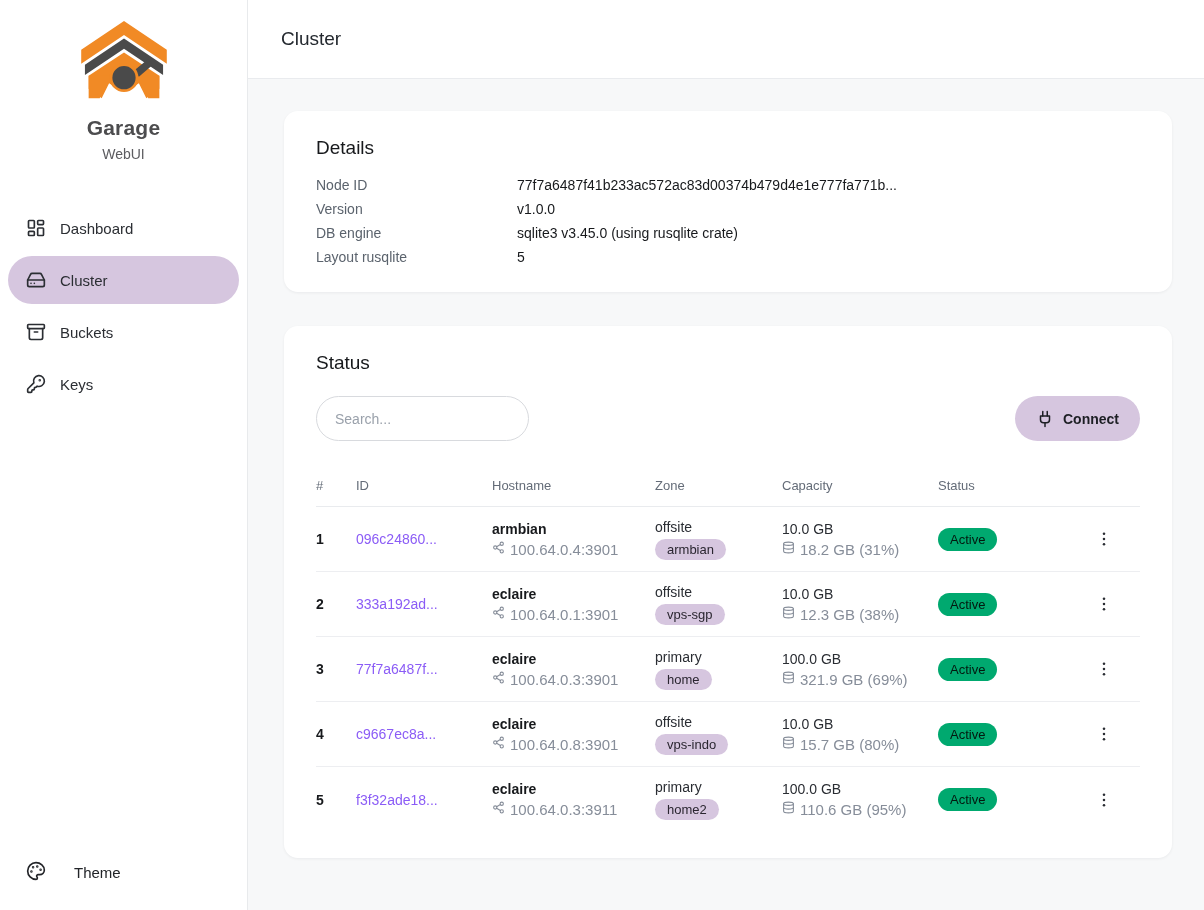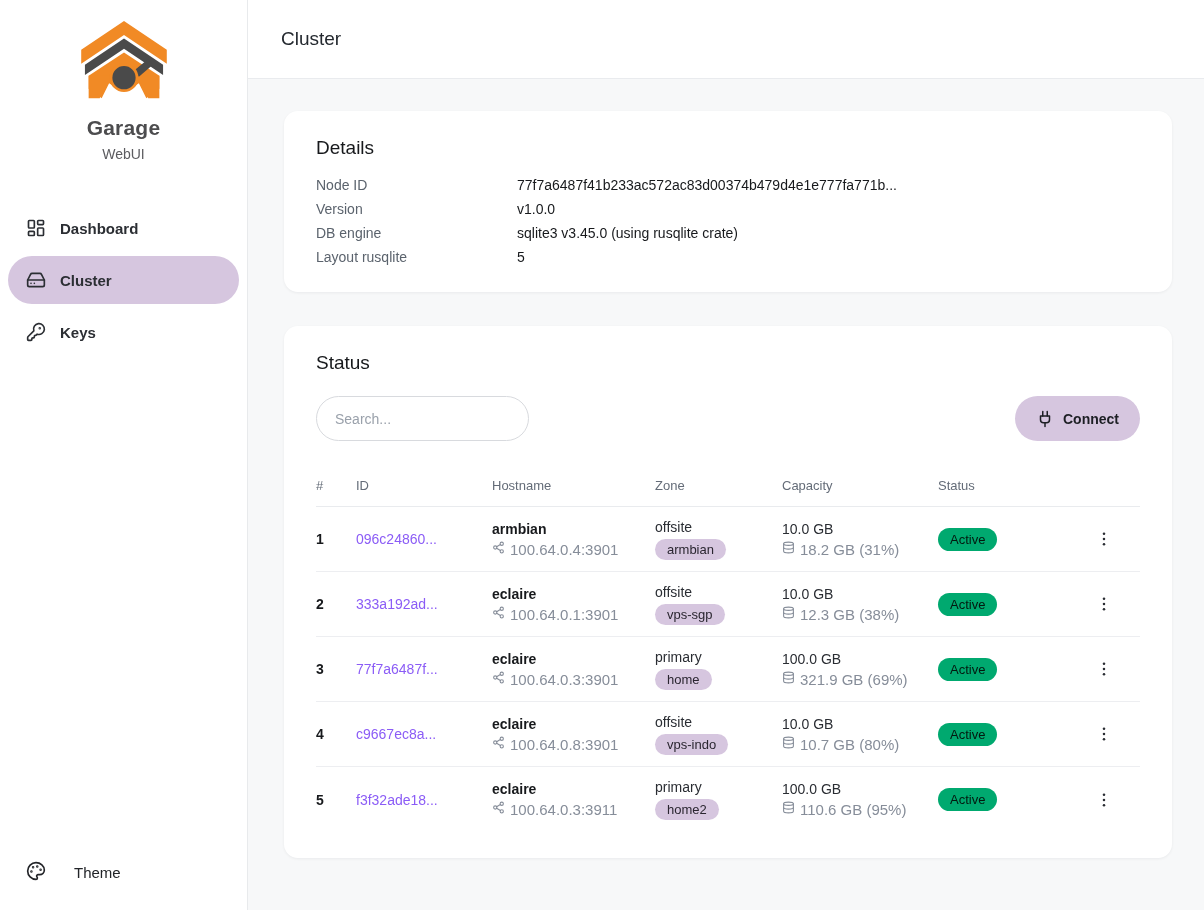--- a/index.html
+++ b/index.html
@@ -5,21 +5,21 @@
   * { margin:0; padding:0; box-sizing:border-box; }
   html,body { font-family:"Liberation Sans", sans-serif; color:#1f2328; background:#fff; }
   .app { width:1204px; height:910px; display:flex; overflow:hidden; background:#f7f8f9; }
 
   
   .sidebar { width:248px; min-width:248px; background:#ffffff; border-right:1px solid #e8eaec;
              display:flex; flex-direction:column; padding:14px 8px 18px; }
   .logo-wrap { display:flex; flex-direction:column; align-items:center; padding:6px 0 10px; }
   .logo-title { font-size:21px; font-weight:700; color:#4c4c4e; margin-top:12px; letter-spacing:.2px; }
   .logo-sub { font-size:14px; font-weight:400; color:#5c5c60; margin-top:6px; }
-  .menu { margin-top:32px; display:flex; flex-direction:column; gap:4px;font-weight:bold; }
+  .menu { margin-top:32px; display:flex; flex-direction:column; gap:4px; }
   .menu-item { display:flex; align-items:center; gap:14px; height:48px; padding:0 18px;
                border-radius:24px; font-size:15px; color:#2b2e33; cursor:pointer; }
   .menu-item .micon { display:flex; align-items:center; color:#2b2e33; }
   .menu-item.active { background:#d6c6df; }
   .sidebar-spacer { flex:1; }
   .theme-btn { display:flex; align-items:center; gap:28px; padding:0 18px; height:40px;
                font-size:15px; color:#222428; cursor:pointer; }
 
   
   .main { flex:1; display:flex; flex-direction:column; overflow:hidden; }
@@ -112,20 +112,30 @@
               <path d="M5.45 5.11 2 12v6a2 2 0 0 0 2 2h16a2 2 0 0 0 2-2v-6l-3.45-6.89A2 2 0 0 0 16.76 4H7.24a2 2 0 0 0-1.79 1.11z"></path>
               <line x1="6" y1="16" x2="6.01" y2="16"></line>
               <line x1="10" y1="16" x2="10.01" y2="16"></line>
             </svg>
         </span>
         <span>Cluster</span>
       </div>
       <div class="menu-item">
         <span class="micon">
           <svg width="20" height="20" viewBox="0 0 24 24" fill="none" stroke="currentColor" stroke-width="2" stroke-linecap="round" stroke-linejoin="round">
+              <rect x="2" y="3" width="20" height="5" rx="1"></rect>
+              <path d="M4 8v11a2 2 0 0 0 2 2h12a2 2 0 0 0 2-2V8"></path>
+              <path d="M10 12h4"></path>
+            </svg>
+        </span>
+        <span>Buckets</span>
+      </div>
+      <div class="menu-item">
+        <span class="micon">
+          <svg width="20" height="20" viewBox="0 0 24 24" fill="none" stroke="currentColor" stroke-width="2" stroke-linecap="round" stroke-linejoin="round">
               <path d="M2.586 17.414A2 2 0 0 0 2 18.828V21a1 1 0 0 0 1 1h3a1 1 0 0 0 1-1v-1a1 1 0 0 1 1-1h1a1 1 0 0 0 1-1v-1a1 1 0 0 1 1-1h.172a2 2 0 0 0 1.414-.586l.814-.814a6.5 6.5 0 1 0-4-4z"></path>
               <circle cx="16.5" cy="7.5" r=".5" fill="currentColor"></circle>
             </svg>
         </span>
         <span>Keys</span>
       </div>
     </nav>
 
     <div class="sidebar-spacer"></div>
 
@@ -370,21 +380,21 @@
     <div class="stack">
       <span class="cap-line">10.0 GB</span>
       <span class="sub-line">
         <span style="display:flex;">
           <svg width="13" height="13" viewBox="0 0 24 24" fill="none" stroke="currentColor" stroke-width="2" stroke-linecap="round" stroke-linejoin="round">
                         <ellipse cx="12" cy="5" rx="9" ry="3"></ellipse>
                         <path d="M3 5v14a9 3 0 0 0 18 0V5"></path>
                         <path d="M3 12a9 3 0 0 0 18 0"></path>
                       </svg>
         </span>
-        <span>10.7 GB (80%)</span>
+        <span>15.7 GB (80%)</span>
       </span>
     </div>
     <span>
       <span class="status-badge">Active</span>
     </span>
     <button class="kebab">
       <svg width="18" height="18" viewBox="0 0 24 24" fill="currentColor">
                     <circle cx="12" cy="5" r="1.7"></circle>
                     <circle cx="12" cy="12" r="1.7"></circle>
                     <circle cx="12" cy="19" r="1.7"></circle>

